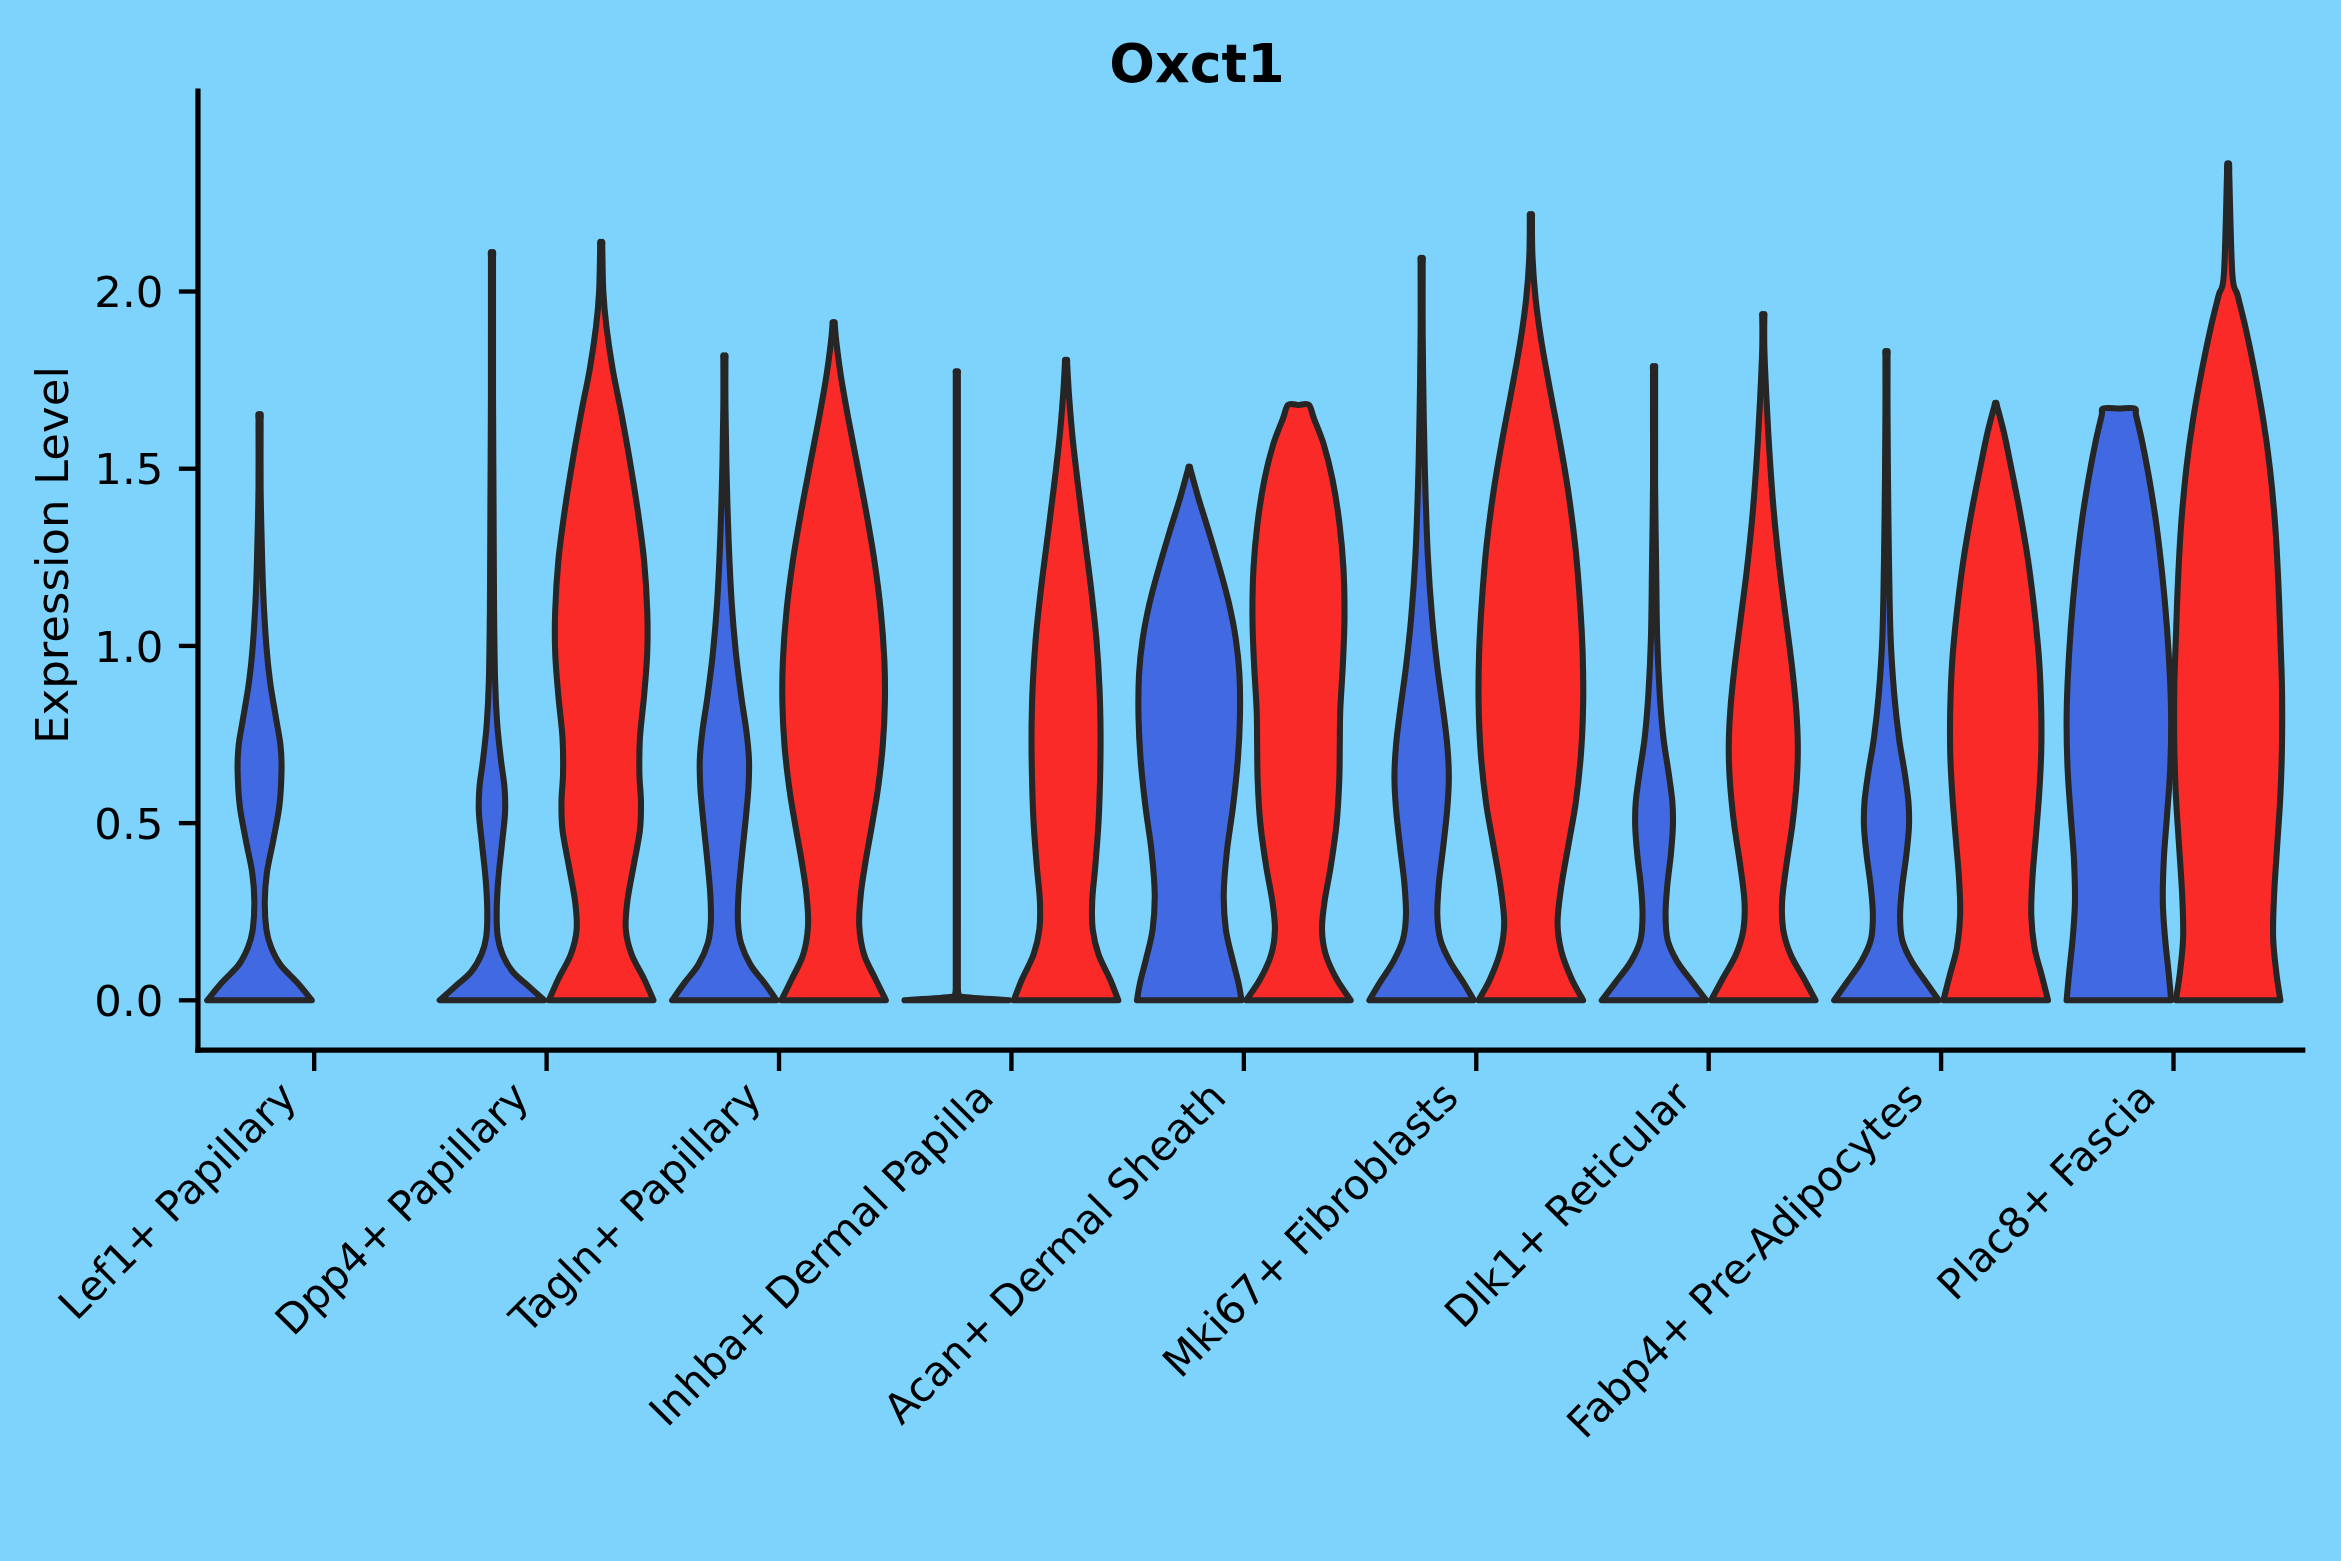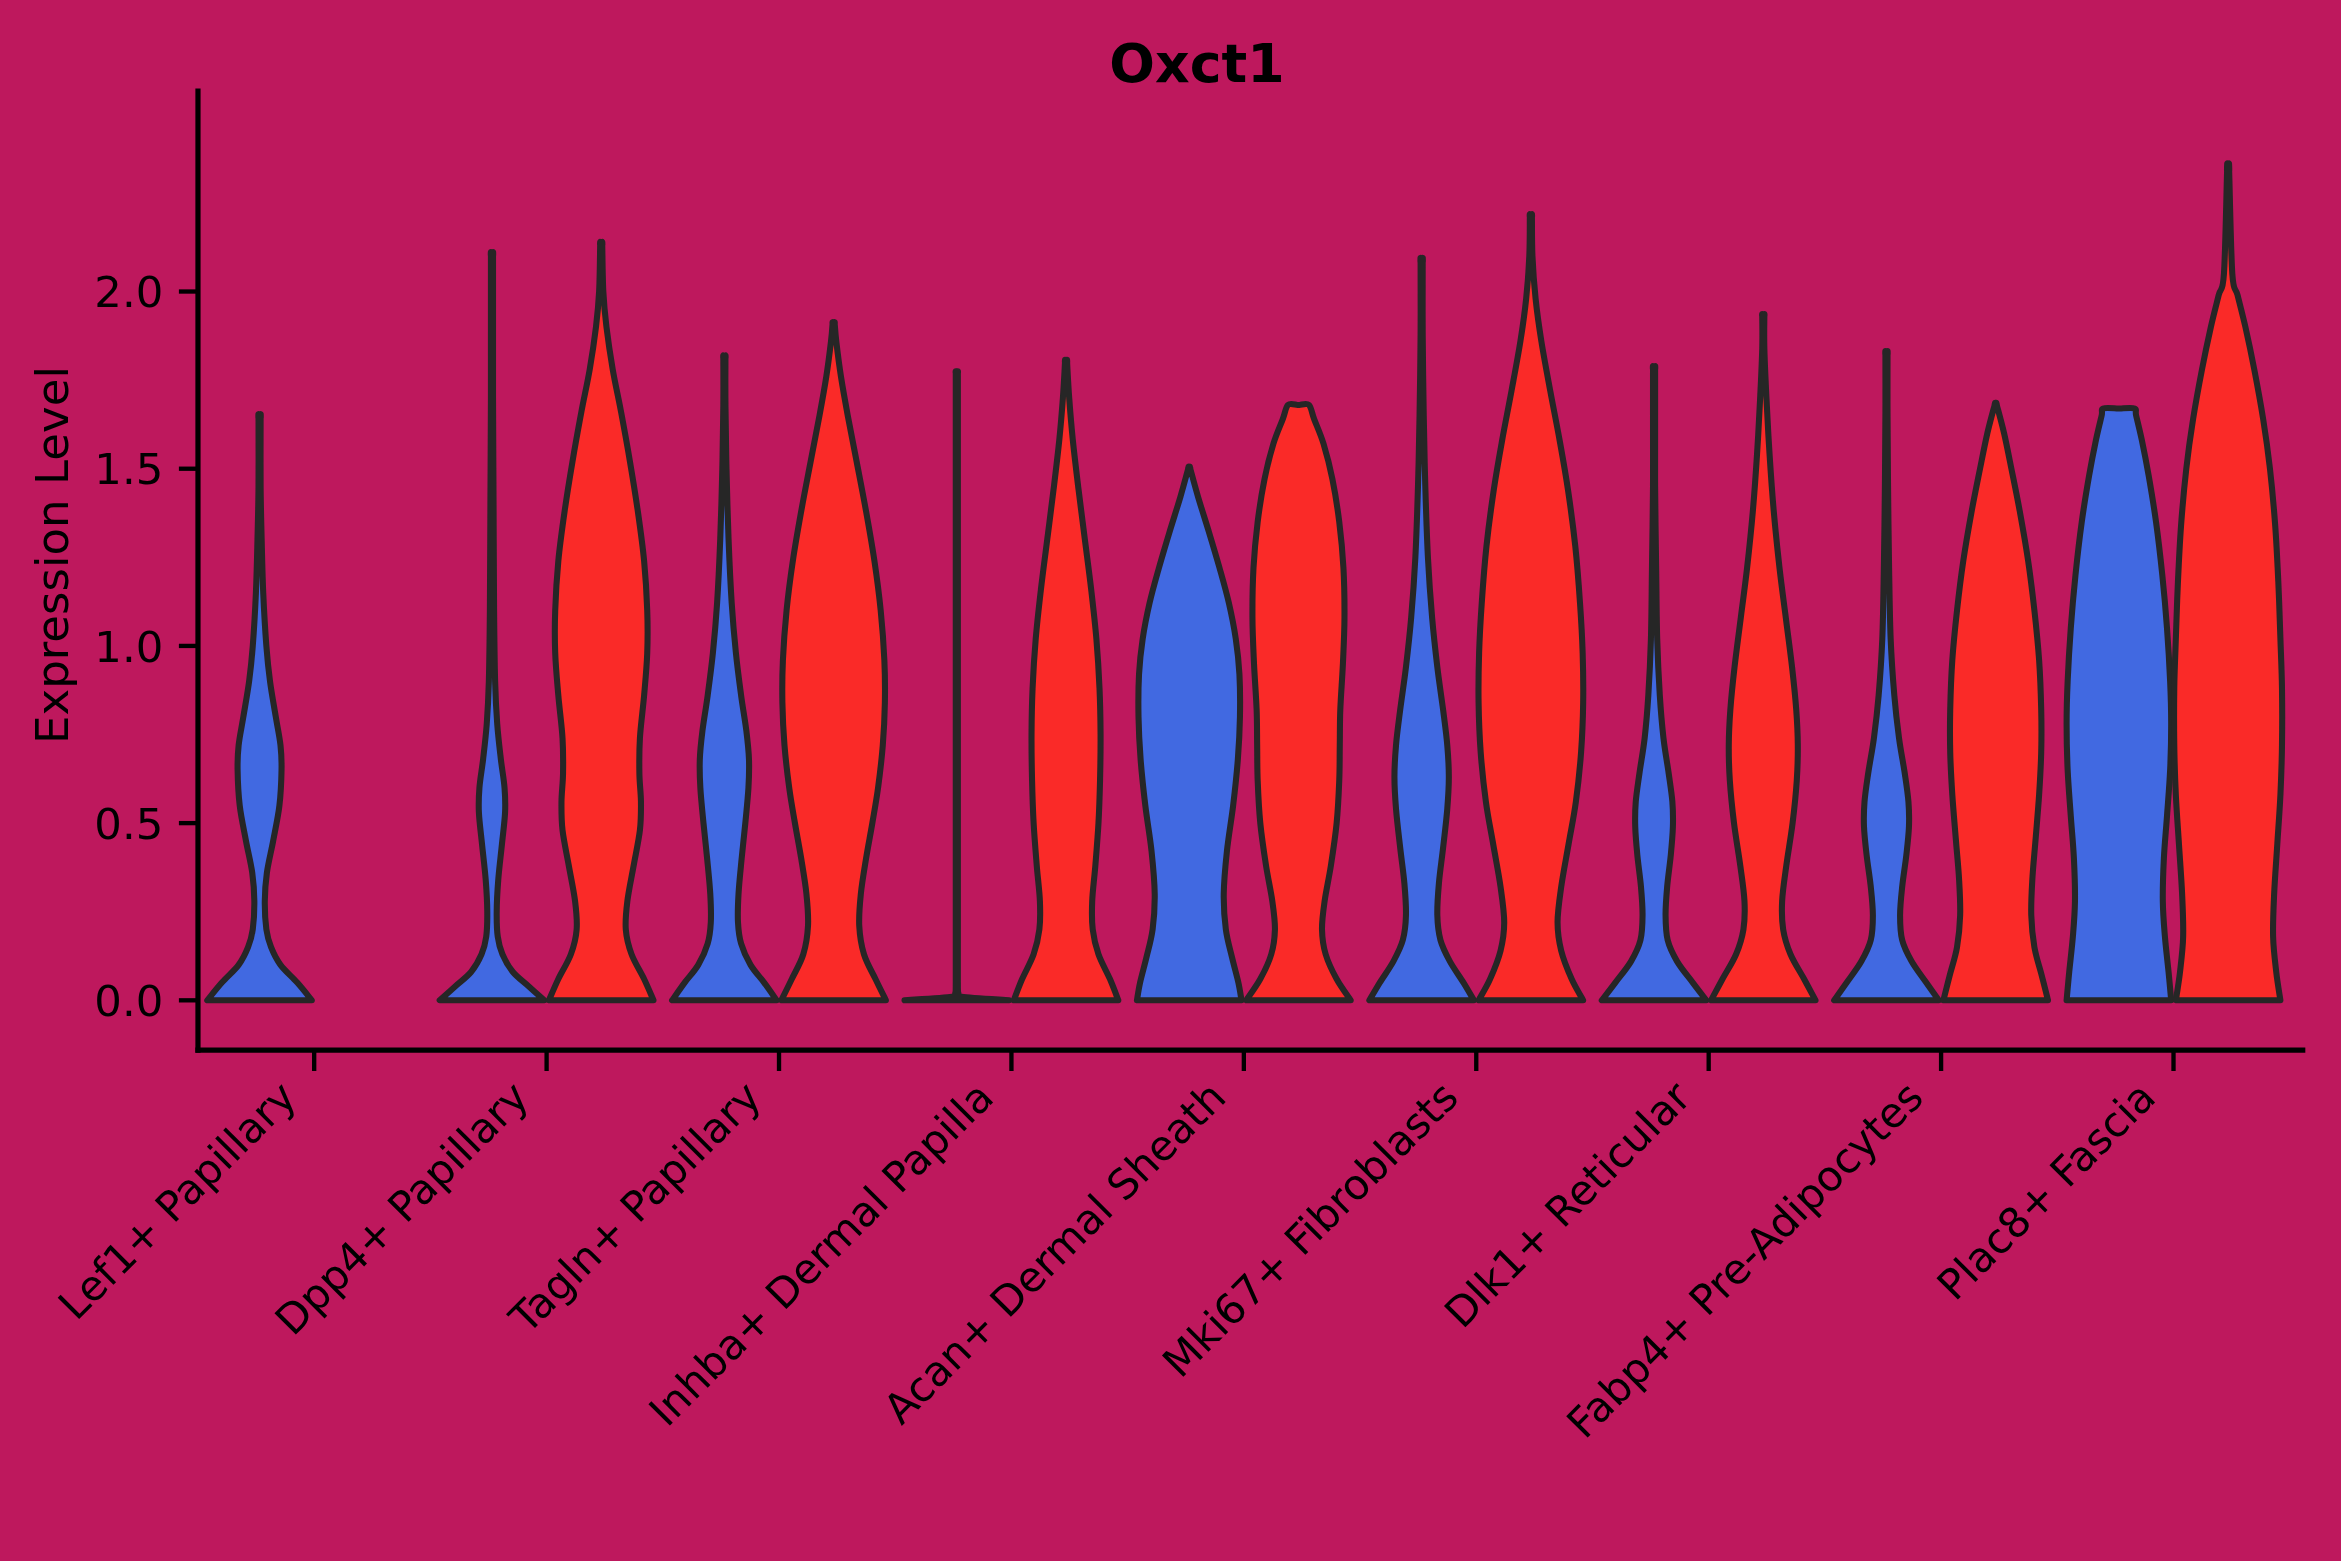--- a/index.html
+++ b/index.html
@@ -10,21 +10,21 @@
   body {
     width: 2342px;
     height: 1561px;
     font-family: "DejaVu Sans", sans-serif;
     overflow: hidden;
   }
   #figure {
     position: relative;
     width: 2342px;
     height: 1561px;
-    background: #be185d;
+    background: #7dd3fc;
   }
   #plot-svg {
     position: absolute;
     left: 0;
     top: 0;
     width: 2342px;
     height: 1561px;
     display: block;
   }
   .chart-title {

